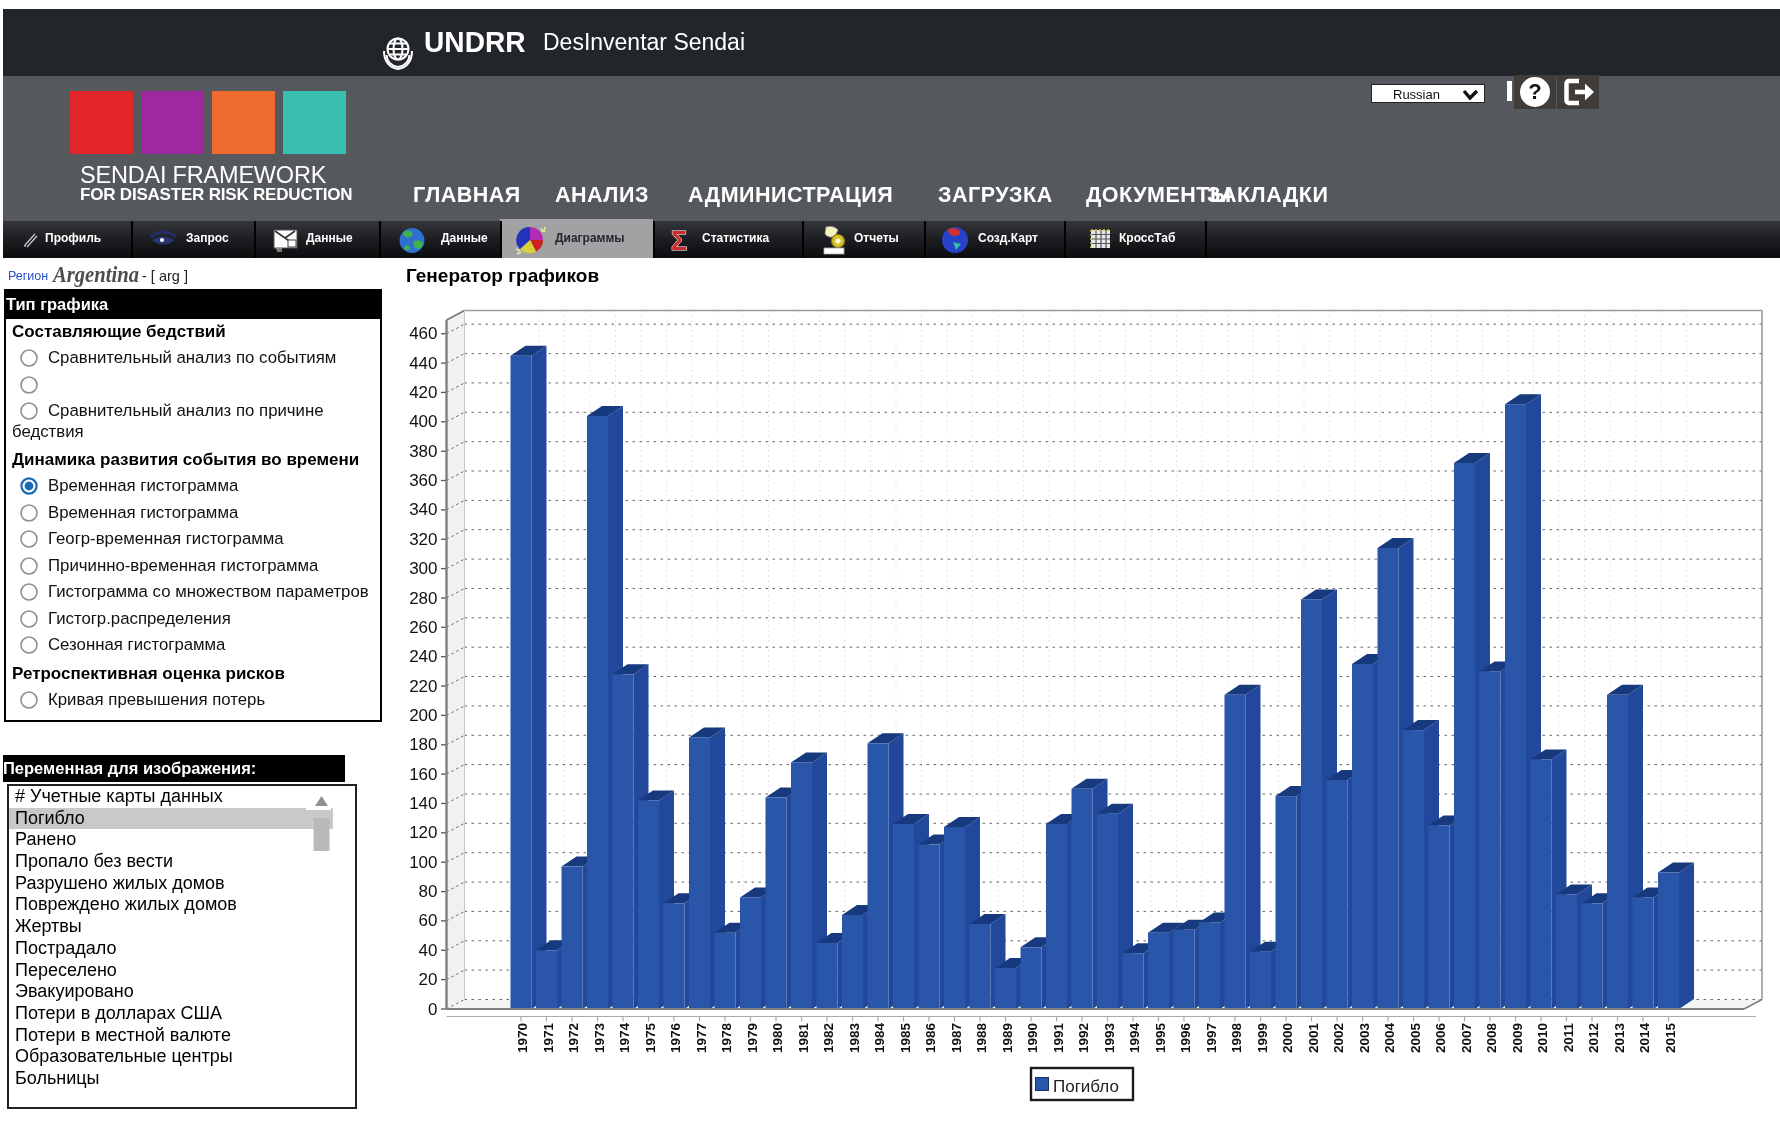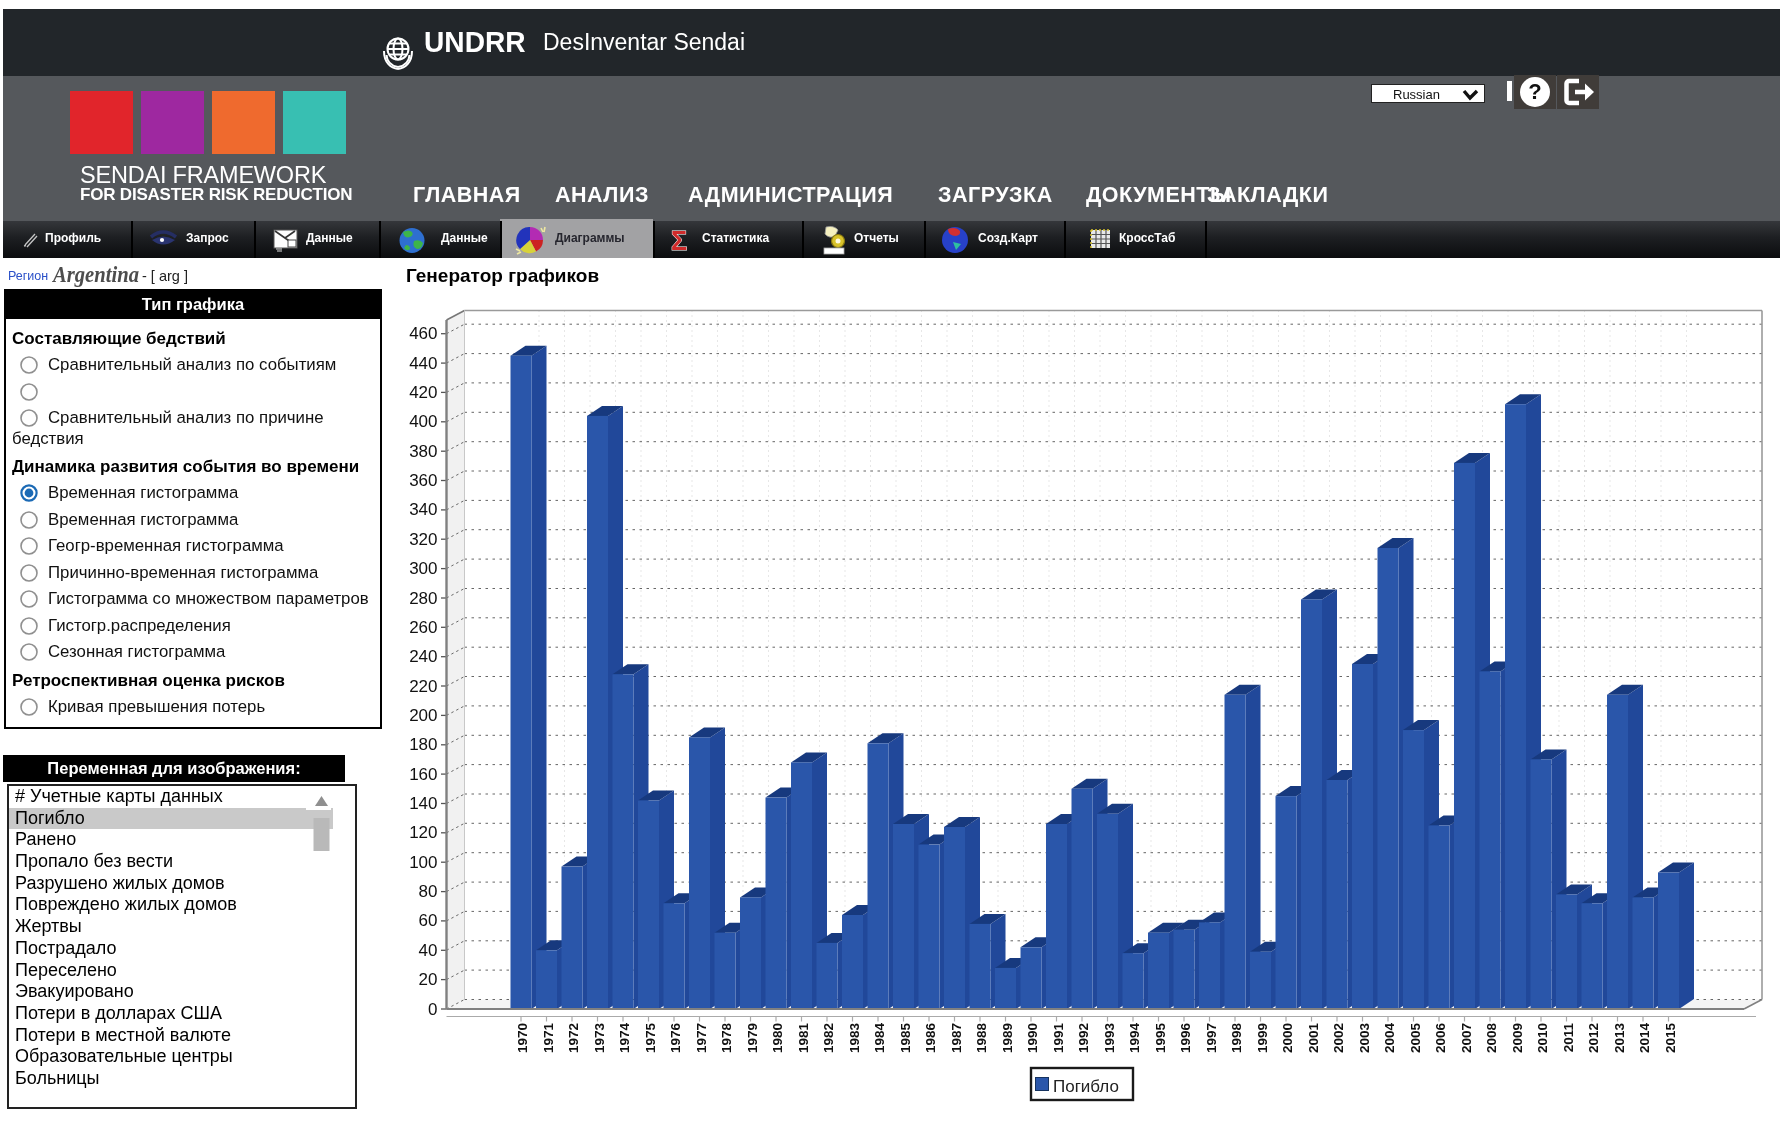--- a/index.html
+++ b/index.html
@@ -7,21 +7,21 @@
 #topbar{position:absolute;left:3px;top:9px;width:1777px;height:67px;background:#22262a}
 #hdr{position:absolute;left:3px;top:76px;width:1777px;height:145px;background:#55585c}
 #tabbar{position:absolute;left:3px;top:221px;width:1777px;height:37px;
 background:linear-gradient(#35373b,#1d1f22 45%,#0b0c0e)}
 .tsep{position:absolute;top:0;width:2px;height:37px;background:#000}
 .tlab{position:absolute;top:9.5px;font-size:12px;font-weight:bold;color:#fff;white-space:nowrap}
 #acttab{position:absolute;left:497px;top:-2px;width:153px;height:39px;background:#a2a2a4}
 .sq{position:absolute;top:15px;width:63px;height:63px}
 .nav{position:absolute;top:107px;font-size:21.5px;font-weight:bold;color:#fff;letter-spacing:0.5px;white-space:nowrap}
 #panel1{position:absolute;left:4px;top:289px;width:374px;border:2px solid #000;background:#fff}
-#panel1 .ttl,#panel2 .ttl{background:#000;color:#fff;font-size:16.5px;font-weight:bold;text-align:center;
+#panel1 .ttl,#panel2 .ttl{background:#000;color:#fff;font-size:16.5px;font-weight:bold;text-align:left;
 height:26px;line-height:26px;border-bottom:2px solid #000}
 .bh{font-size:17px;font-weight:bold;color:#000;margin:8px 0 0 0;padding:0 6px;line-height:20px}
 .rr{font-size:16.8px;color:#111;margin-top:6px;padding:0 6px;line-height:20.5px}
 .rd{vertical-align:-4px;margin-left:7px;margin-right:8px}
 #panel2{position:absolute;left:3px;top:755px;width:342px}
 #panel2 .ttl{border:0;height:27px;line-height:27px}
 #lb{position:absolute;left:4px;top:29px;width:346px;height:321px;border:2px solid #222;background:#fff;
 font-size:18px;color:#000;overflow:hidden}
 #lb > div{height:21.7px;line-height:21.7px;padding-left:6px;margin-right:22px;white-space:nowrap}
 #lb .sel{background:#c9c9c9}
@@ -147,21 +147,21 @@
  <div class="tlab" style="left:1116px">КроссТаб</div>
 </div>
 
 <div class="cell" style="left:8px;top:269px;font-size:12.5px;color:#2a50c8">Регион</div>
 <div class="cell" style="left:53px;top:261px;font-size:24px;font-style:italic;font-weight:bold;color:#4d4d4d;font-family:'Liberation Serif',serif;transform:scaleX(0.86);transform-origin:left">Argentina</div>
 <div class="cell" style="left:142px;top:268px;font-size:14.5px;color:#222">- [ arg ]</div>
 
 <div id="panel1">
  <div class="ttl">Тип графика</div>
  <div style="padding:0 0 10px 0">
-<div class="bh" style="margin-top:10px">Составляющие бедствий</div>
+<div class="bh" style="margin-top:3px">Составляющие бедствий</div>
 <div class="rr"><svg class="rd" width="21" height="19">
           <circle cx="10" cy="10" r="8" fill="#fefefe" stroke="#8f8f8f" stroke-width="1.6"></circle>
         </svg><span class="rt">Сравнительный анализ по событиям</span></div>
 <div class="rr"><svg class="rd" width="21" height="19">
           <circle cx="10" cy="10" r="8" fill="#fefefe" stroke="#8f8f8f" stroke-width="1.6"></circle>
         </svg></div>
 <div class="rr"><svg class="rd" width="21" height="19">
           <circle cx="10" cy="10" r="8" fill="#fefefe" stroke="#8f8f8f" stroke-width="1.6"></circle>
         </svg><span class="rt">Сравнительный анализ по причине бедствия</span></div>
 <div class="bh">Динамика развития события во времени</div>

